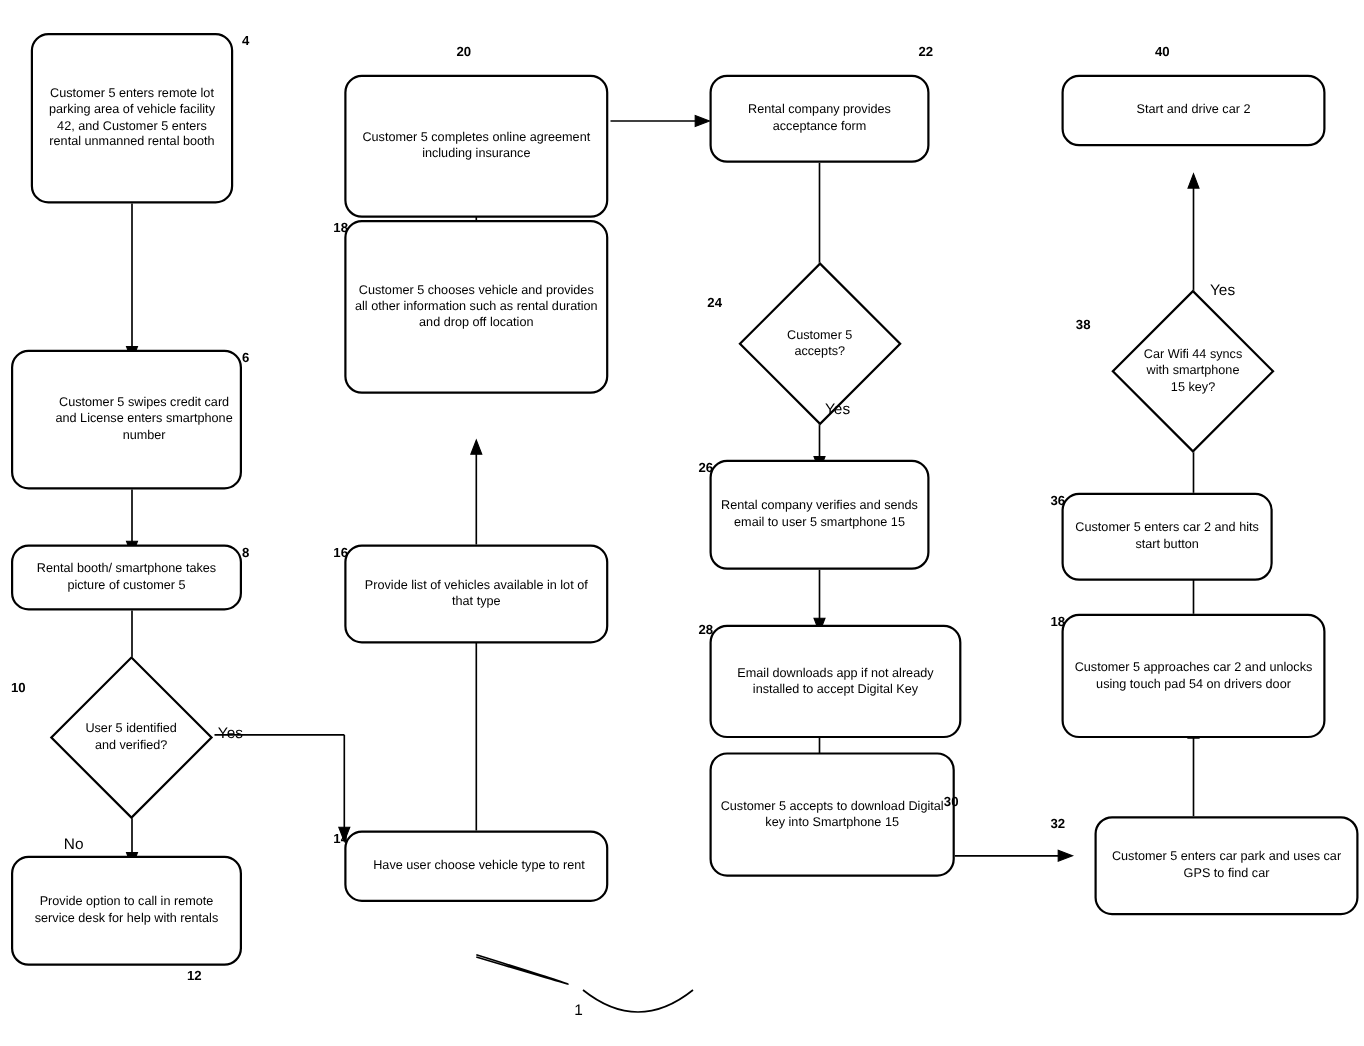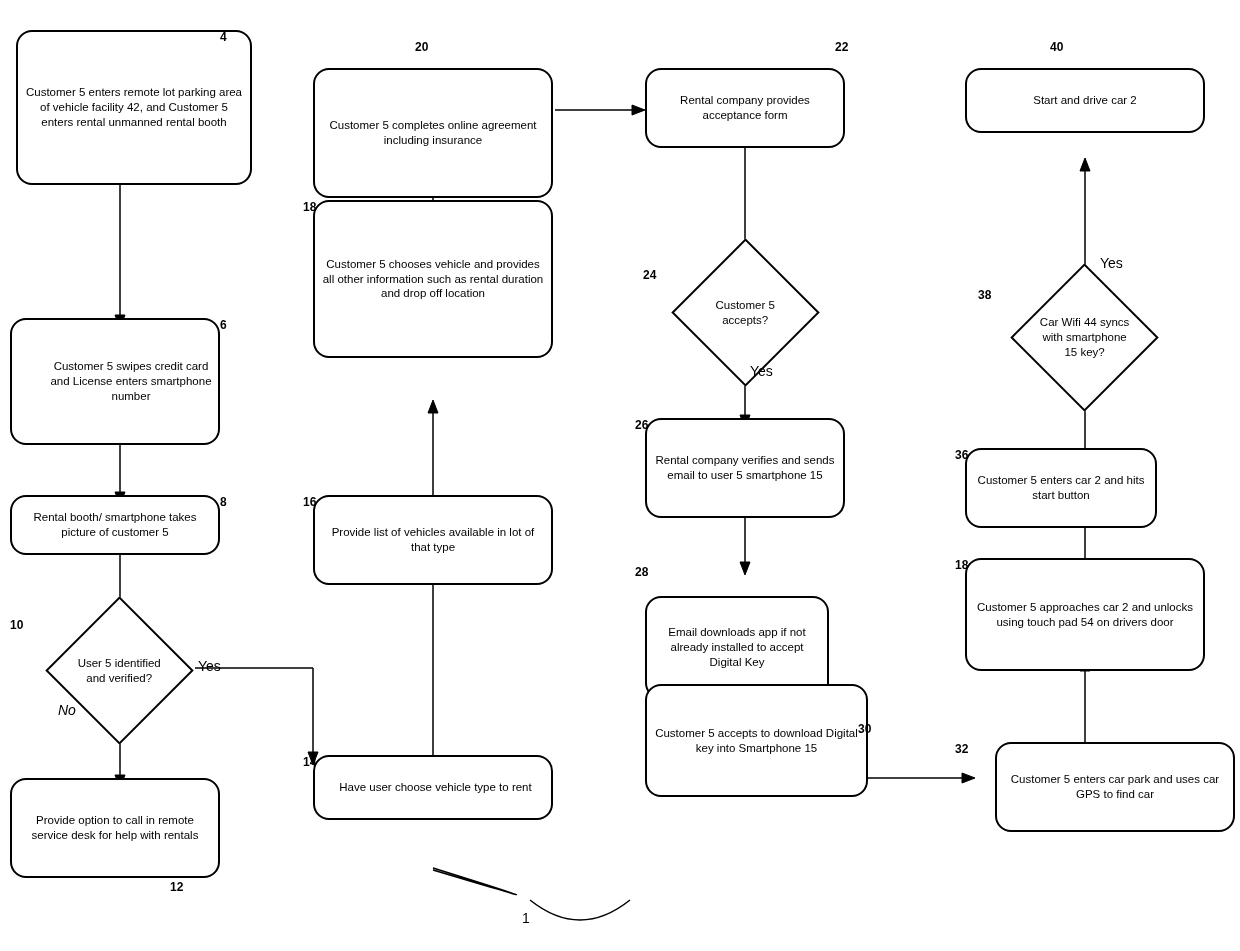--- a/index.html
+++ b/index.html
@@ -140,21 +140,21 @@
     <polygon points="1080,393 1085,380 1090,393"></polygon>
 
     <line x1="1085" y1="285" x2="1085" y2="168"></line>
     <polygon points="1080,171 1085,158 1090,171"></polygon>
 
     <path d="M 433 870 Q 600 920 433 868" stroke="#000" fill="none"></path>
 
     <path d="M 530 900 Q 580 940 630 900" stroke="#000" fill="none" stroke-width="1.5"></path>
   </svg>
 
-  <div class="node rounded" style="left:16px; top:30px; width:236px; min-height:155px;">
+  <div class="node rounded" style="left:28px; top:30px; width:184px; min-height:155px;">
     <span>Customer 5 enters remote lot parking area of vehicle facility 42, and Customer 5 enters rental unmanned rental booth</span>
   </div>
   <div class="label" style="left:220px; top:30px;">4</div>
 
   <div class="node rounded" style="left:10px; top:318px; width:210px; min-height:127px;padding-left:38px;">
     <span>Customer 5 swipes credit card and License enters smartphone number</span>
   </div>
   <div class="label" style="left:220px; top:318px;">6</div>
 
   <div class="node rounded" style="left:10px; top:495px; width:210px; min-height:60px;">
@@ -164,21 +164,21 @@
 
   <div class="diamond" style="left:67px; top:618px; width:105px; height:105px;">
     <div class="diamond-inner">
       <span>User 5 identified and verified?</span>
     </div>
   </div>
   <div class="label" style="left:10px; top:618px;text-align:center;">10</div>
 
   <div class="arrow-label" style="left:198px; top:658px;">Yes</div>
 
-  <div class="arrow-label" style="left:58px; top:702px;font-style:italic;">No</div>
+  <div class="arrow-label" style="left:58px; top:759px;">No</div>
 
   <div class="node rounded" style="left:10px; top:778px; width:210px; min-height:100px;">
     <span>Provide option to call in remote service desk for help with rentals</span>
   </div>
   <div class="label" style="left:170px; top:880px;">12</div>
 
   <div class="node rounded" style="left:313px; top:755px; width:240px; min-height:65px;padding-left:11px;">
     <span>Have user choose vehicle type to rent</span>
   </div>
   <div class="label" style="left:303px; top:755px;">14</div>
@@ -210,21 +210,21 @@
   </div>
   <div class="label" style="left:643px; top:268px;">24</div>
 
   <div class="arrow-label" style="left:750px; top:363px;">Yes</div>
 
   <div class="node rounded" style="left:645px; top:418px; width:200px; min-height:100px;">
     <span>Rental company verifies and sends email to user 5 smartphone 15</span>
   </div>
   <div class="label" style="left:635px; top:418px;">26</div>
 
-  <div class="node rounded" style="left:645px; top:596px; width:184px; min-height:103px;">
+  <div class="node rounded" style="left:645px; top:568px; width:229px; min-height:103px;">
     <span>Email downloads app if not already installed to accept Digital Key</span>
   </div>
   <div class="label" style="left:635px; top:565px;">28</div>
 
   <div class="node rounded" style="left:645px; top:684px; width:223px; min-height:113px;">
     <span>Customer 5 accepts to download Digital key into Smartphone 15</span>
   </div>
   <div class="label" style="left:858px; top:722px;">30</div>
 
   <div class="node rounded" style="left:995px; top:742px; width:240px; min-height:90px;">

